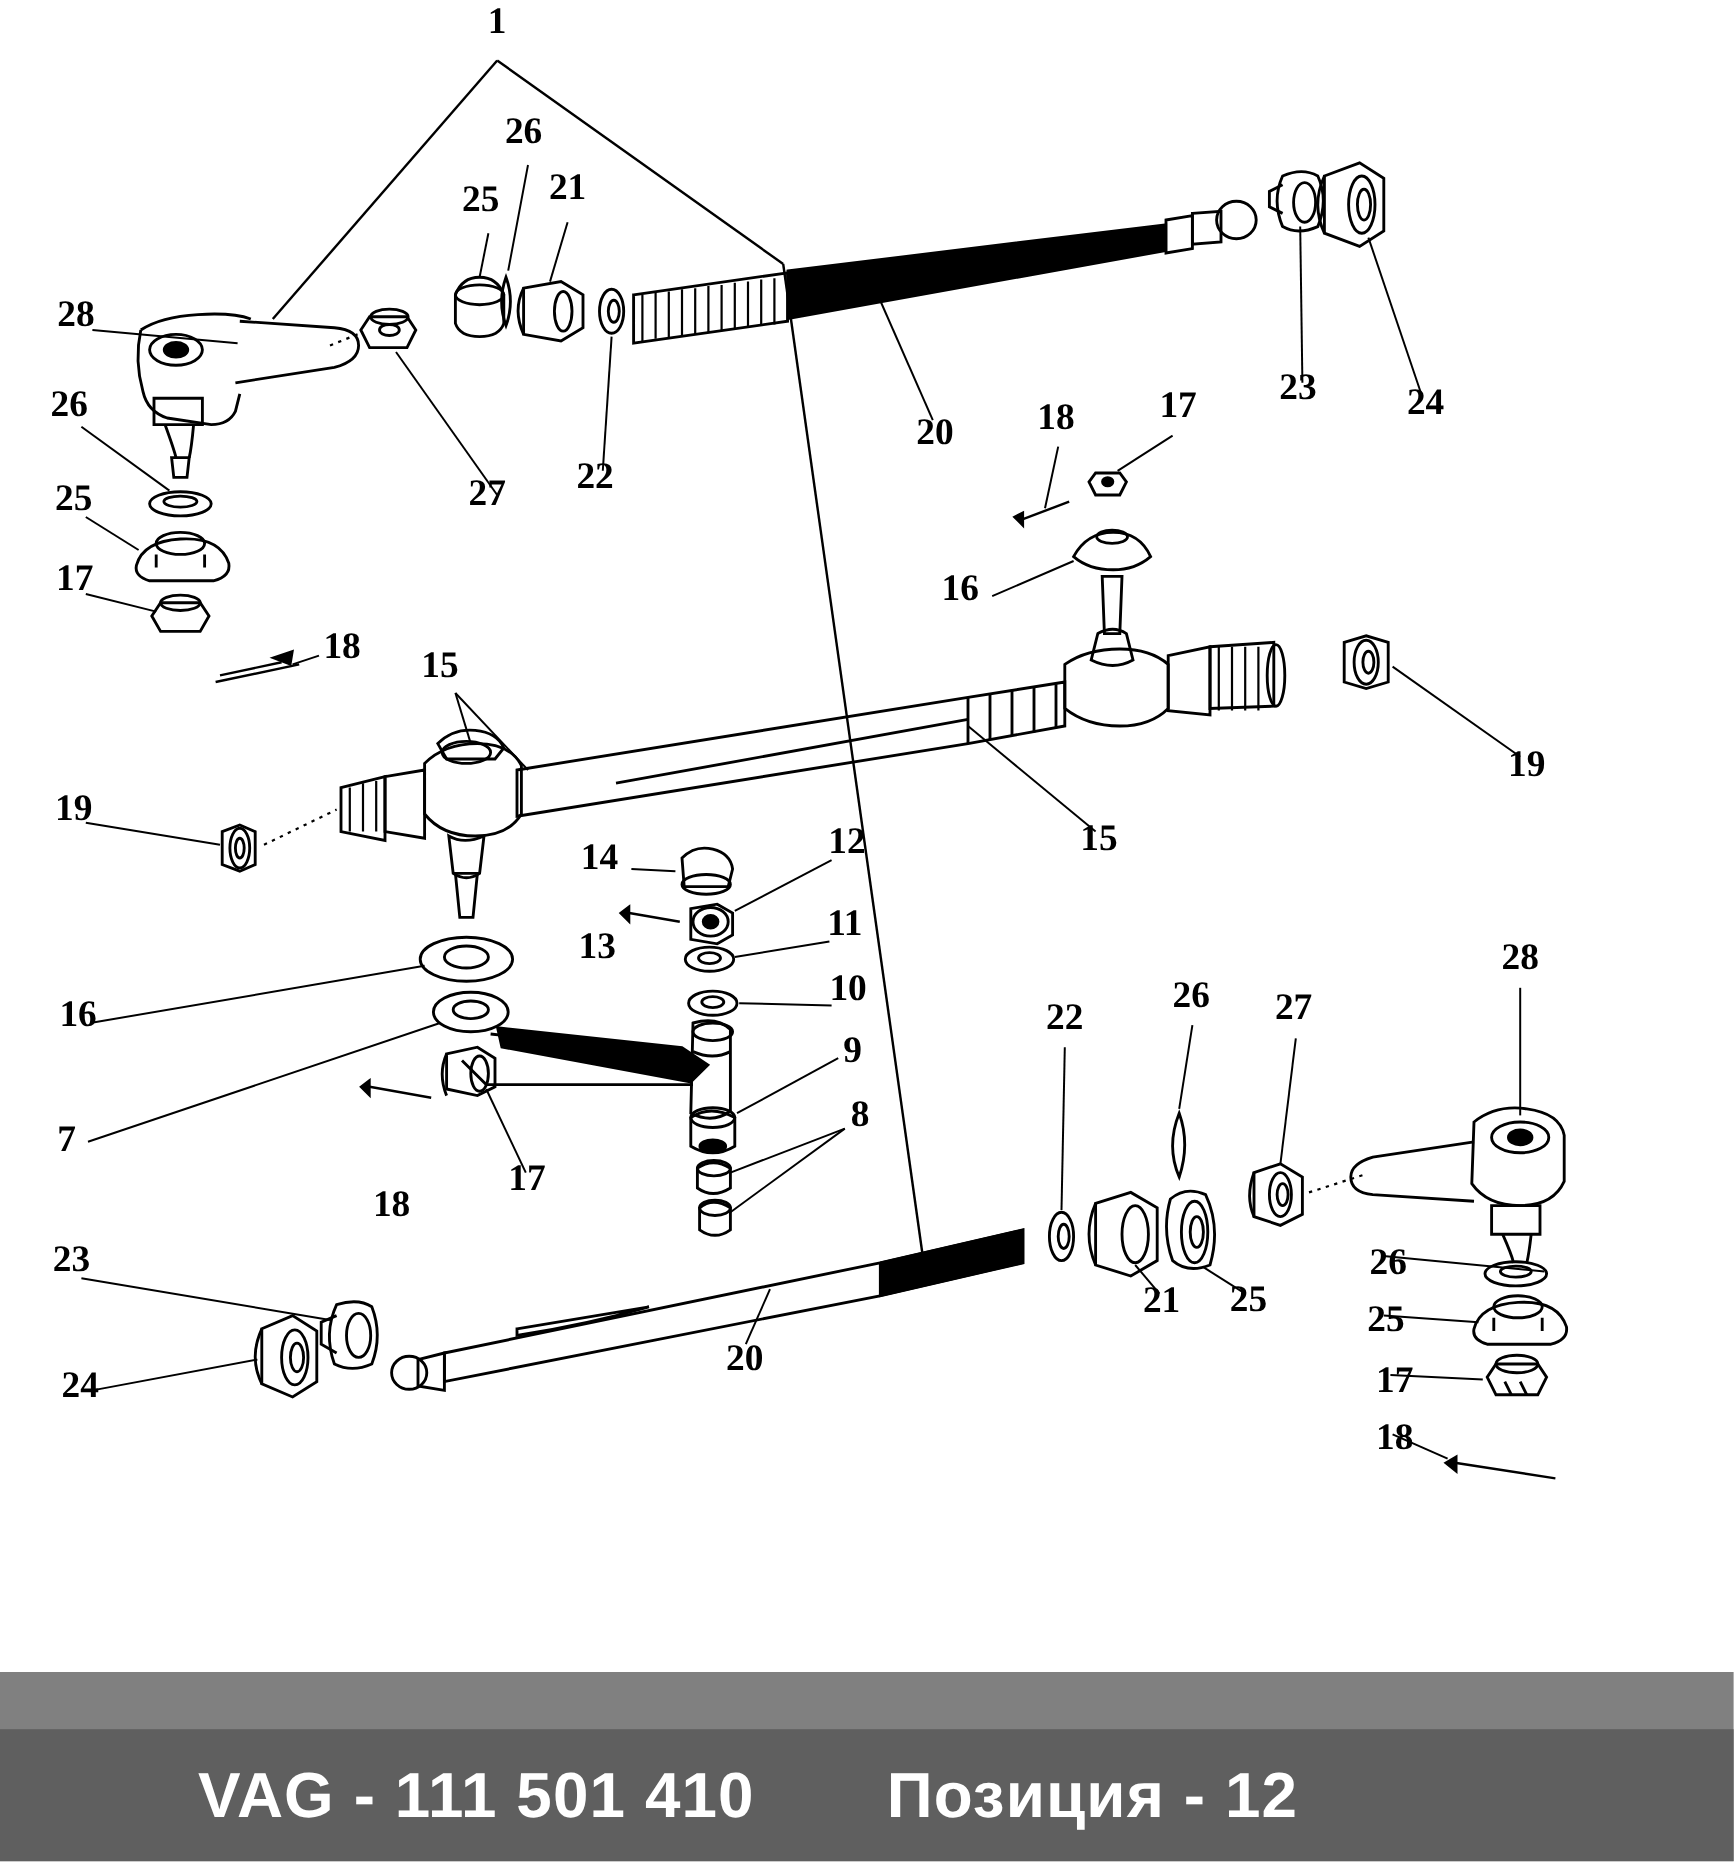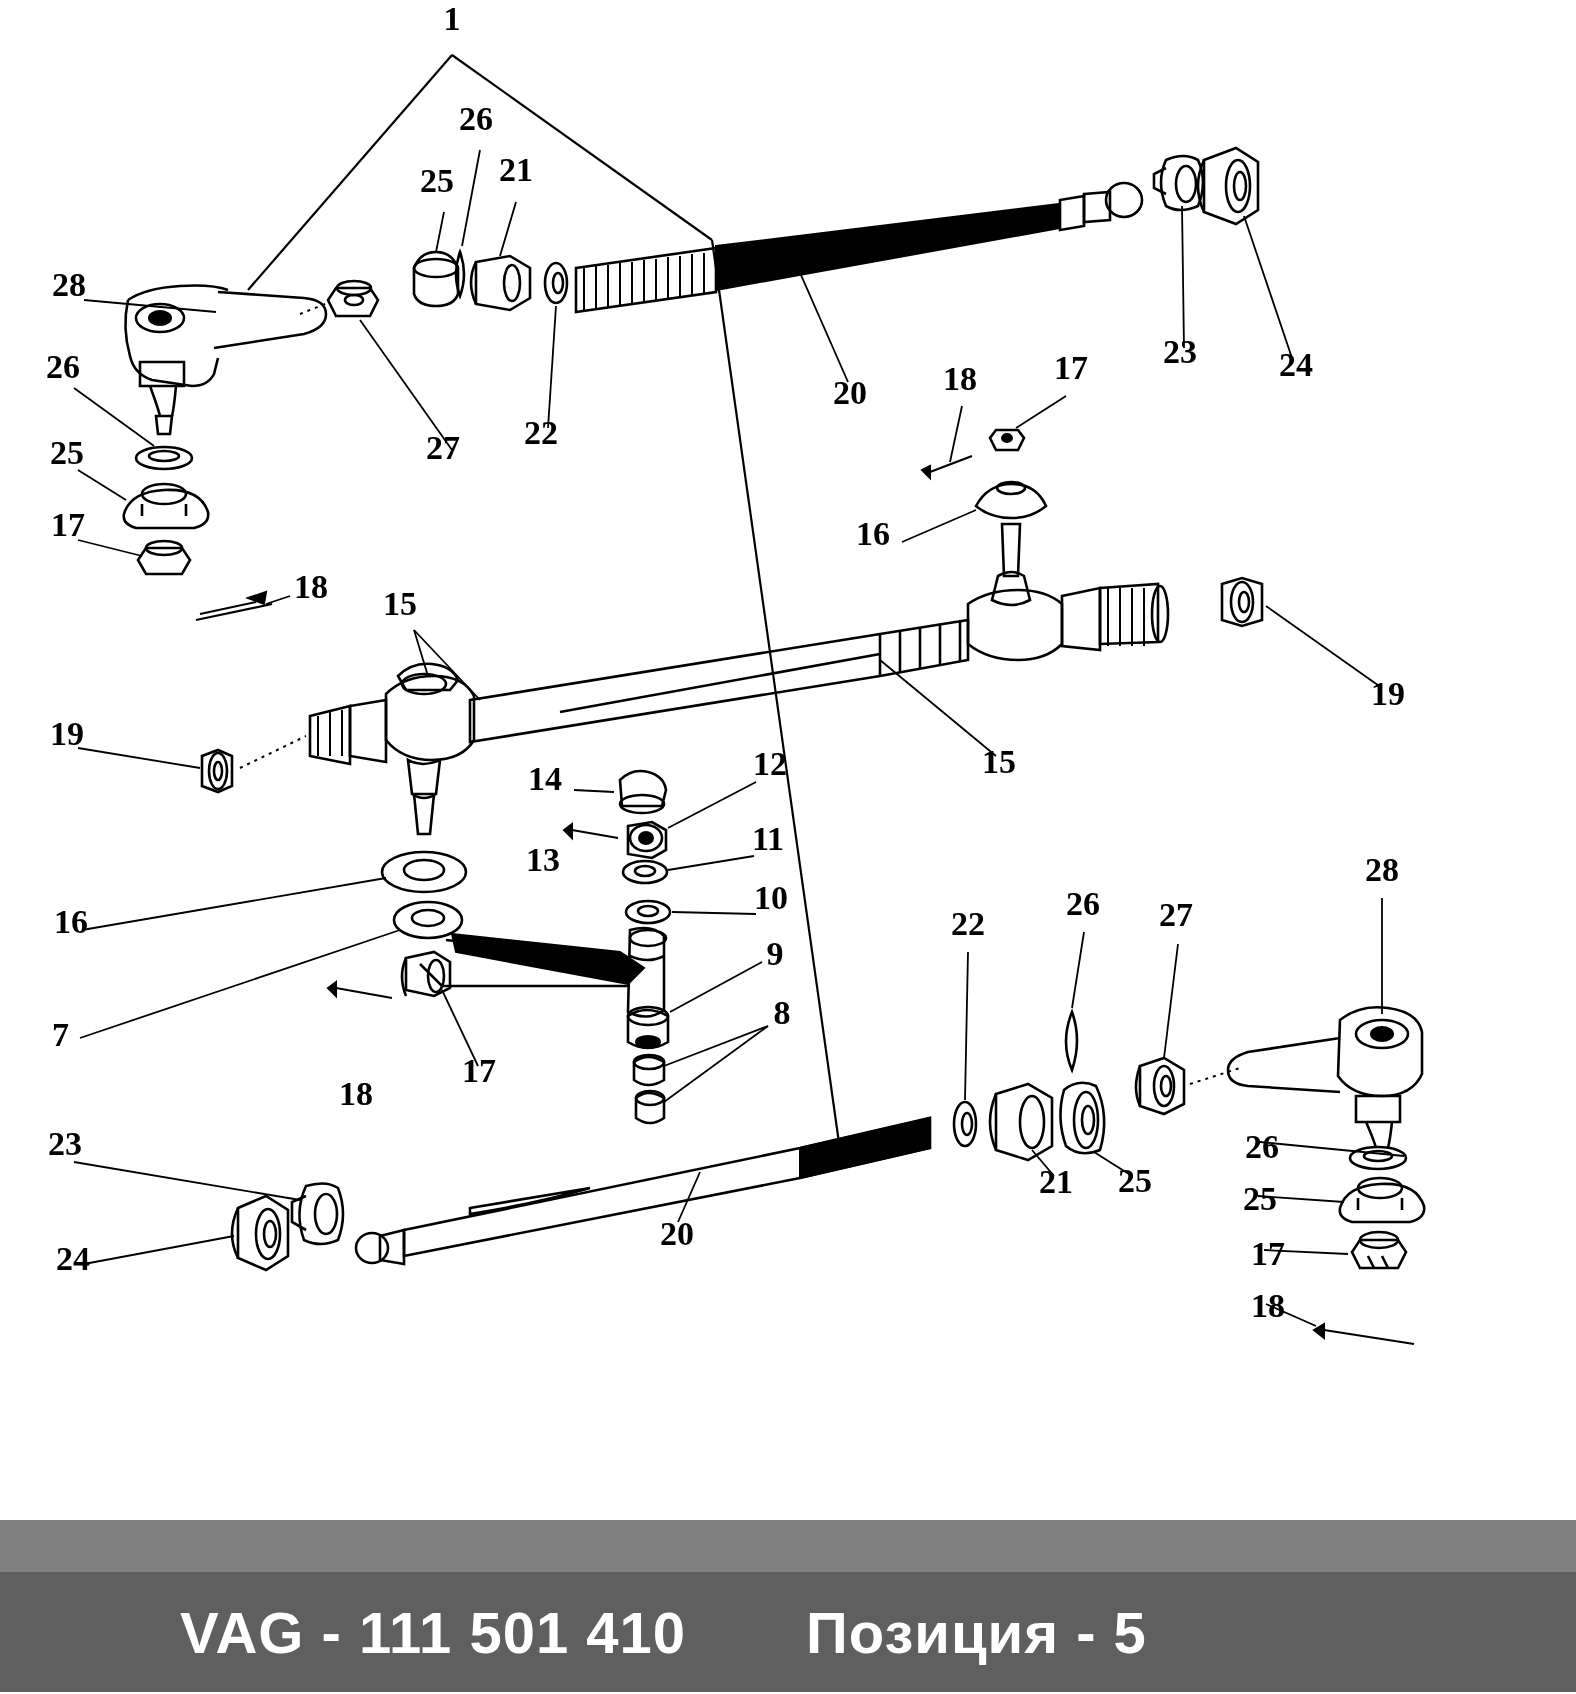--- a/index.html
+++ b/index.html
@@ -509,17 +509,17 @@
       <text class="lbl" x="1268" y="1265" text-anchor="middle">17</text>
       <text class="lbl" x="56" y="1270" text-anchor="start">24</text>
       <text class="lbl" x="1268" y="1317" text-anchor="middle">18</text>
     </g>
   </svg>
 
   <div id="footer-bar">
     <div id="footer-inner">
       <span class="ftxt">VAG - 111 501 410</span>
       <span class="gap"></span>
-      <span class="ftxt">Позиция - 5</span>
+      <span class="ftxt">Позиция - 12</span>
     </div>
   </div>
 
 </div>
 
 </body></html>

